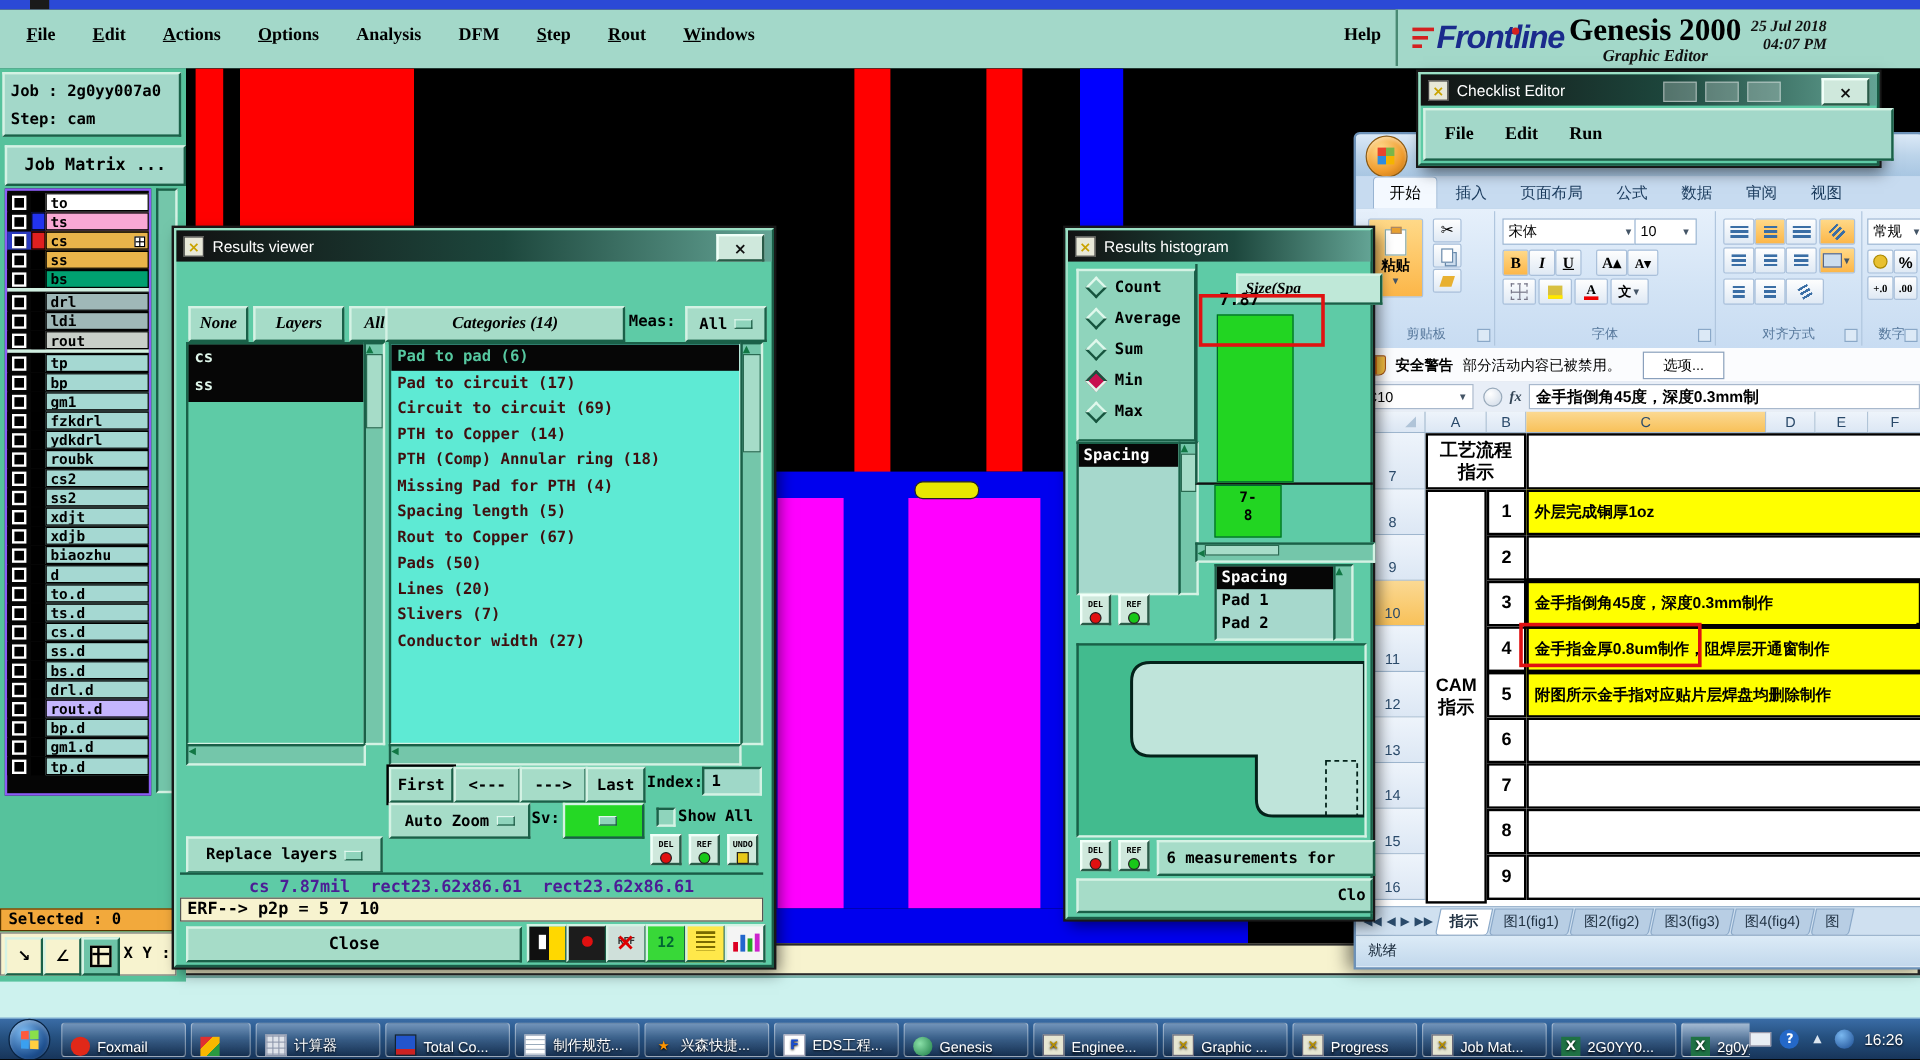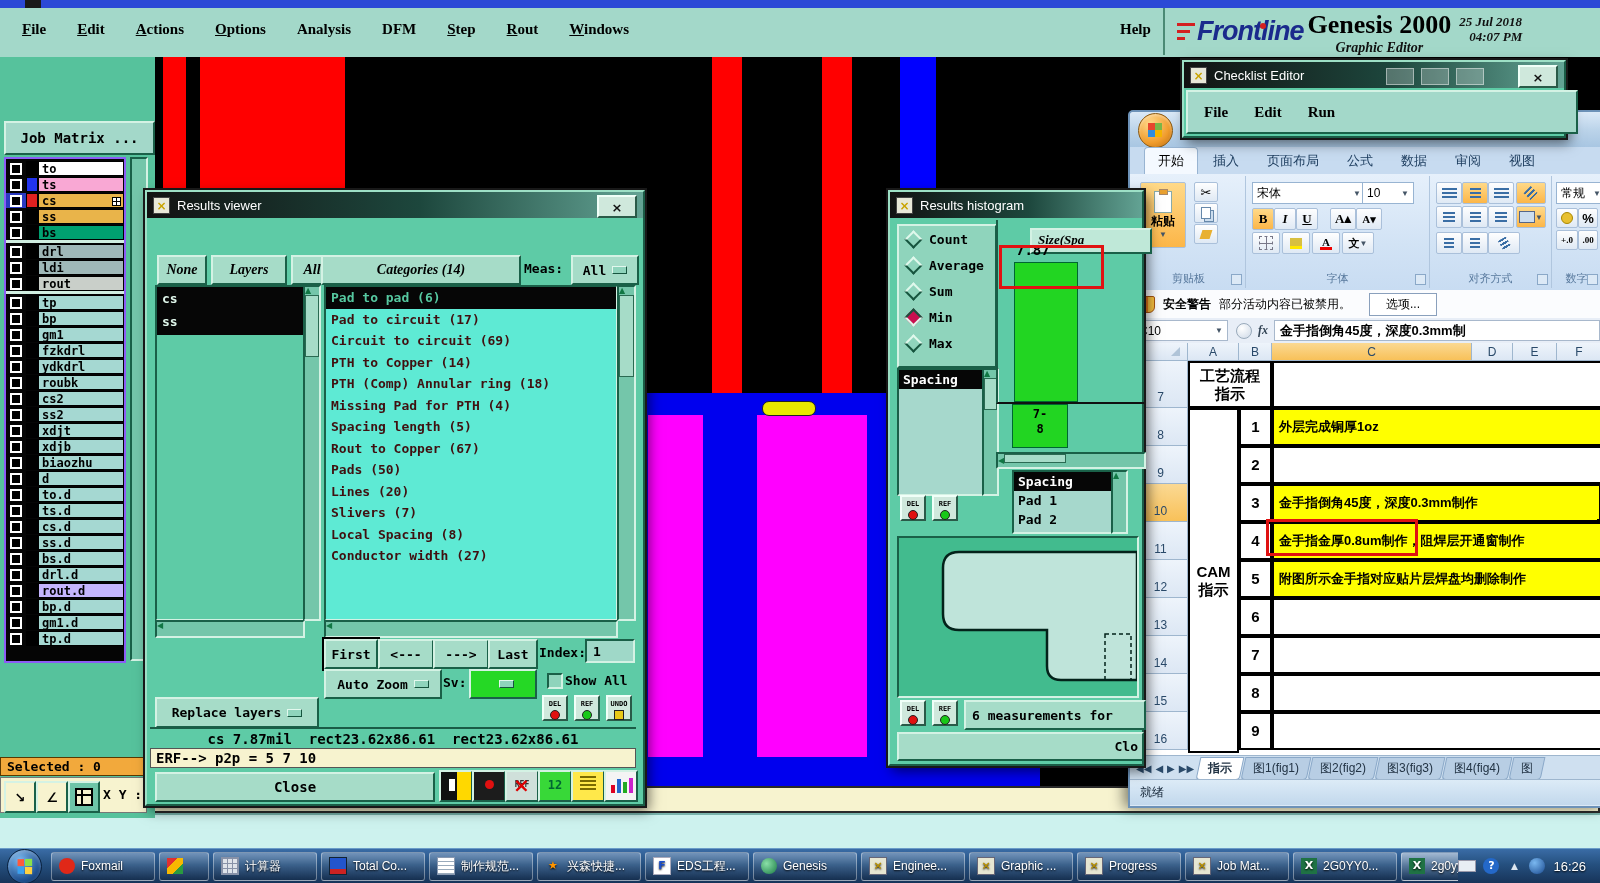--- a/index.html
+++ b/index.html
@@ -119,21 +119,21 @@
   .stab{font:12px "Liberation Sans",sans-serif;color:#234;background:#b8cee4;border:1px solid #8aa8c8;
     padding:2px 9px;border-radius:0 0 4px 4px;transform:skewX(-12deg)}
   .stab span{display:inline-block;transform:skewX(12deg)}
   .stab.active{background:#fff;font-weight:bold}
   .tabnav{font:10px "DejaVu Sans",sans-serif;color:#2a4a6a;margin-right:3px}
   .xl-status{position:absolute;left:0;top:667px;right:0;height:25px;background:linear-gradient(#dcebf7,#c2d8ec);
     border-top:1px solid #9eb6ce;font:12px "Liberation Sans",sans-serif;color:#123;display:flex;align-items:center;padding-left:10px}
   
   #taskbar{left:0;top:848px;width:1600px;height:35px;background:linear-gradient(#3a6ca6,#25507f 45%,#173459);
     border-top:1px solid #6a9cc8;display:flex;align-items:center;padding:0 4px;box-sizing:border-box;z-index:40}
-  .tbtn{height:27px;margin:0 2px;padding:0 7px;display:flex;align-items:center;gap:6px;
+  .tbtn{height:27px;margin:0 2px;padding:0 7px;display:flex;align-items:flex-end;gap:6px;
     background:linear-gradient(rgba(255,255,255,.30),rgba(255,255,255,.10) 45%,rgba(0,0,0,.15));
     border:1px solid rgba(255,255,255,.38);border-radius:3px;color:#fff;
     font:12px "Liberation Sans",sans-serif;text-shadow:0 1px 2px #000;white-space:nowrap;overflow:hidden}
   .tbtn.active{background:linear-gradient(rgba(255,255,255,.55),rgba(255,255,255,.25) 45%,rgba(0,0,0,.1))}
   .tico{width:16px;height:16px;flex:0 0 auto;display:flex;align-items:center;justify-content:center;
     font:bold 11px/16px "DejaVu Sans",sans-serif}
   .foxmail-icon{background:#e02818;border-radius:50%}
   .app-icon{background:linear-gradient(135deg,#e03030 33%,#f8b800 33% 66%,#2a9a40 66%)}
   .calculator-icon{background:#dfe3ea;border:1px solid #8892a8;background-image:linear-gradient(#8892a8 1px,transparent 1px),linear-gradient(90deg,#8892a8 1px,transparent 1px);background-size:5px 5px}
   .total-commander-icon{background:linear-gradient(#2255cc 68%,#cc2222 68%);border:1px solid #123}
@@ -204,20 +204,24 @@
     <div class="a" style="left:607px;top:344px;width:52px;height:13px;background:#e8e800;border:1px solid #222;border-radius:7px"></div>
     <div class="a" style="left:485px;top:700px;width:400px;height:30px;background:#0000ee"></div>
   </div>
 
   <div class="a" id="status-global">
     <div class="gtext" style="padding:4px 0 0 345px;font-size:14px">Global selection</div>
   </div>
   <div class="a" id="status-cyan"></div>
 
   <div class="a" id="sidebar">
+    <div class="a jobpanel">
+      <div class="jobline">Job : 2g0yy007a0</div>
+      <div class="jobline">Step: cam</div>
+    </div>
     <div class="a graised gbtn" style="left:4px;top:64px;width:147px;height:30px;background:#a3d8c9;font-size:14px">Job Matrix ...</div>
     <div class="a" id="layer-list" style="left:4px;top:80px;width:122px;height:506px;background:#050505;border:2px solid #8b5cf6;margin-top:2px;top:98px;padding-top:2px;box-sizing:border-box">
         <div class="layer-row">
           <div class="layer-cb">
             <div class="cb-in"></div>
           </div>
           <div class="layer-chip" style="background: rgb(0, 0, 0);"></div>
           <div class="layer-label" style="background: rgb(255, 255, 255);">to</div>
         </div>
         <div class="layer-row">
@@ -551,21 +555,20 @@
         <div class="rv-cat">Pad to circuit (17)</div>
         <div class="rv-cat">Circuit to circuit (69)</div>
         <div class="rv-cat">PTH to Copper (14)</div>
         <div class="rv-cat">PTH (Comp) Annular ring (18)</div>
         <div class="rv-cat">Missing Pad for PTH (4)</div>
         <div class="rv-cat">Spacing length (5)</div>
         <div class="rv-cat">Rout to Copper (67)</div>
         <div class="rv-cat">Pads (50)</div>
         <div class="rv-cat">Lines (20)</div>
         <div class="rv-cat">Slivers (7)</div>
-        <div class="rv-cat">Local Spacing (8)</div>
         <div class="rv-cat">Conductor width (27)</div>
       </div>
     <div class="a scrv" style="left:470px;top:93px;width:15px;height:332px">▲<div class="thumb" style="height:80px"></div></div>
     <div class="a scrh" style="left:177px;top:428px;width:290px;height:14px">◀</div>
 
     <div class="a graised gbtn" style="left:177px;top:447px;width:50px;height:26px;background:#a6dcc8;outline:2px solid #000">First</div>
     <div class="a graised gbtn" style="left:231px;top:447px;width:52px;height:26px;background:#a6dcc8">&lt;---</div>
     <div class="a graised gbtn" style="left:286px;top:447px;width:52px;height:26px;background:#a6dcc8">---&gt;</div>
     <div class="a graised gbtn" style="left:341px;top:447px;width:46px;height:26px;background:#a6dcc8">Last</div>
     <div class="a gtext" style="left:392px;top:453px">Index:</div>
@@ -584,21 +587,21 @@
 
     <div class="a graised gbtn" style="left:8px;top:505px;width:160px;height:27px;background:#a6dcc8">
         <span>Replace layers</span>
         <span class="mdash"></span>
       </div>
     <div class="minibtn" style="left:395px;top:503px"><span>DEL</span><i class="dotred"></i></div>
     <div class="minibtn" style="left:427px;top:503px"><span>REF</span><i class="dotgreen"></i></div>
     <div class="minibtn" style="left:459px;top:503px"><span>UNDO</span><i class="dotundo"></i></div>
 
     <div class="a" style="left:3px;top:535px;width:486px;height:20px;background:#5ecba6;border-top:2px solid #1a5c46">
-      <div style="font:bold 14px/20px 'DejaVu Sans Mono',monospace;color:#000000;text-align:center;white-space:pre">cs 7.87mil  rect23.62x86.61  rect23.62x86.61</div>
+      <div style="font:bold 14px/20px 'DejaVu Sans Mono',monospace;color:#4c1d95;text-align:center;white-space:pre">cs 7.87mil  rect23.62x86.61  rect23.62x86.61</div>
     </div>
     <div class="a" style="left:3px;top:556px;width:486px;height:20px;background:#f7f3cf;border:1px solid #555;box-sizing:border-box">
       <div style="font:bold 14px/18px 'DejaVu Sans Mono',monospace;color:#000;padding-left:5px;white-space:pre">ERF--&gt; p2p = 5 7 10</div>
     </div>
 
     <div class="a graised gbtn" style="left:8px;top:580px;width:276px;height:26px;background:#a6dcc8;font-size:14px">Close</div>
     <div class="a graised" style="left:292px;top:578px;width:30px;height:28px;background:linear-gradient(90deg,#101010 55%,#ffd800 55%)">
         <div style="width:6px;height:12px;background:#fff;margin:7px 0 0 8px"></div>
       </div>
     <div class="a graised" style="left:325px;top:578px;width:30px;height:28px;background:#1c1c1c">

